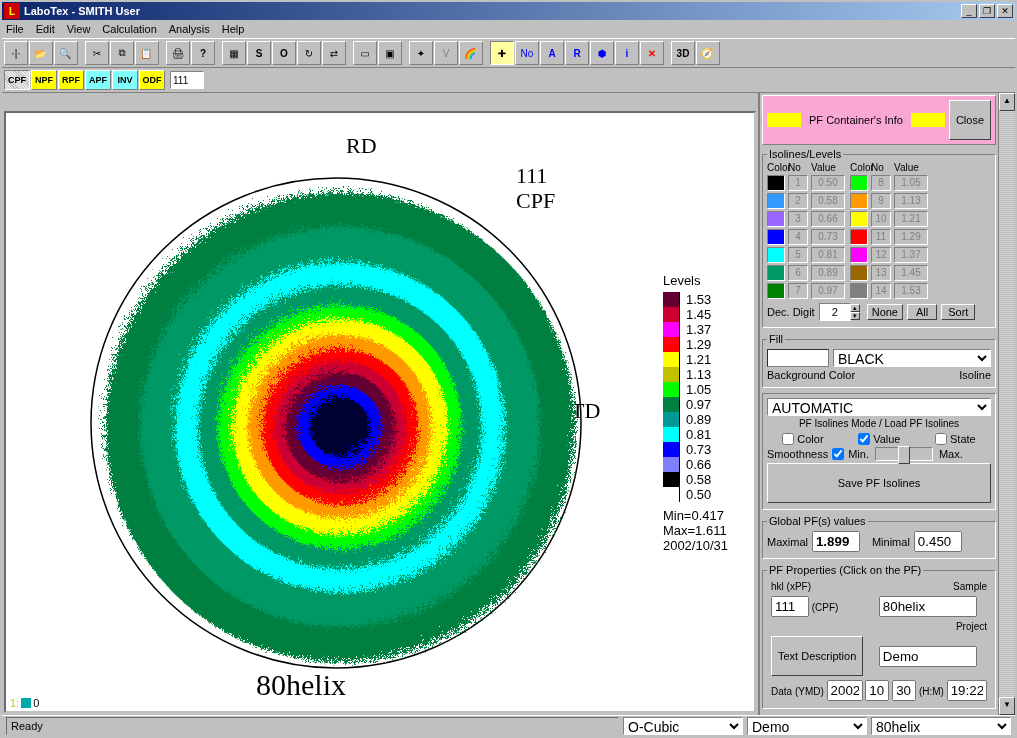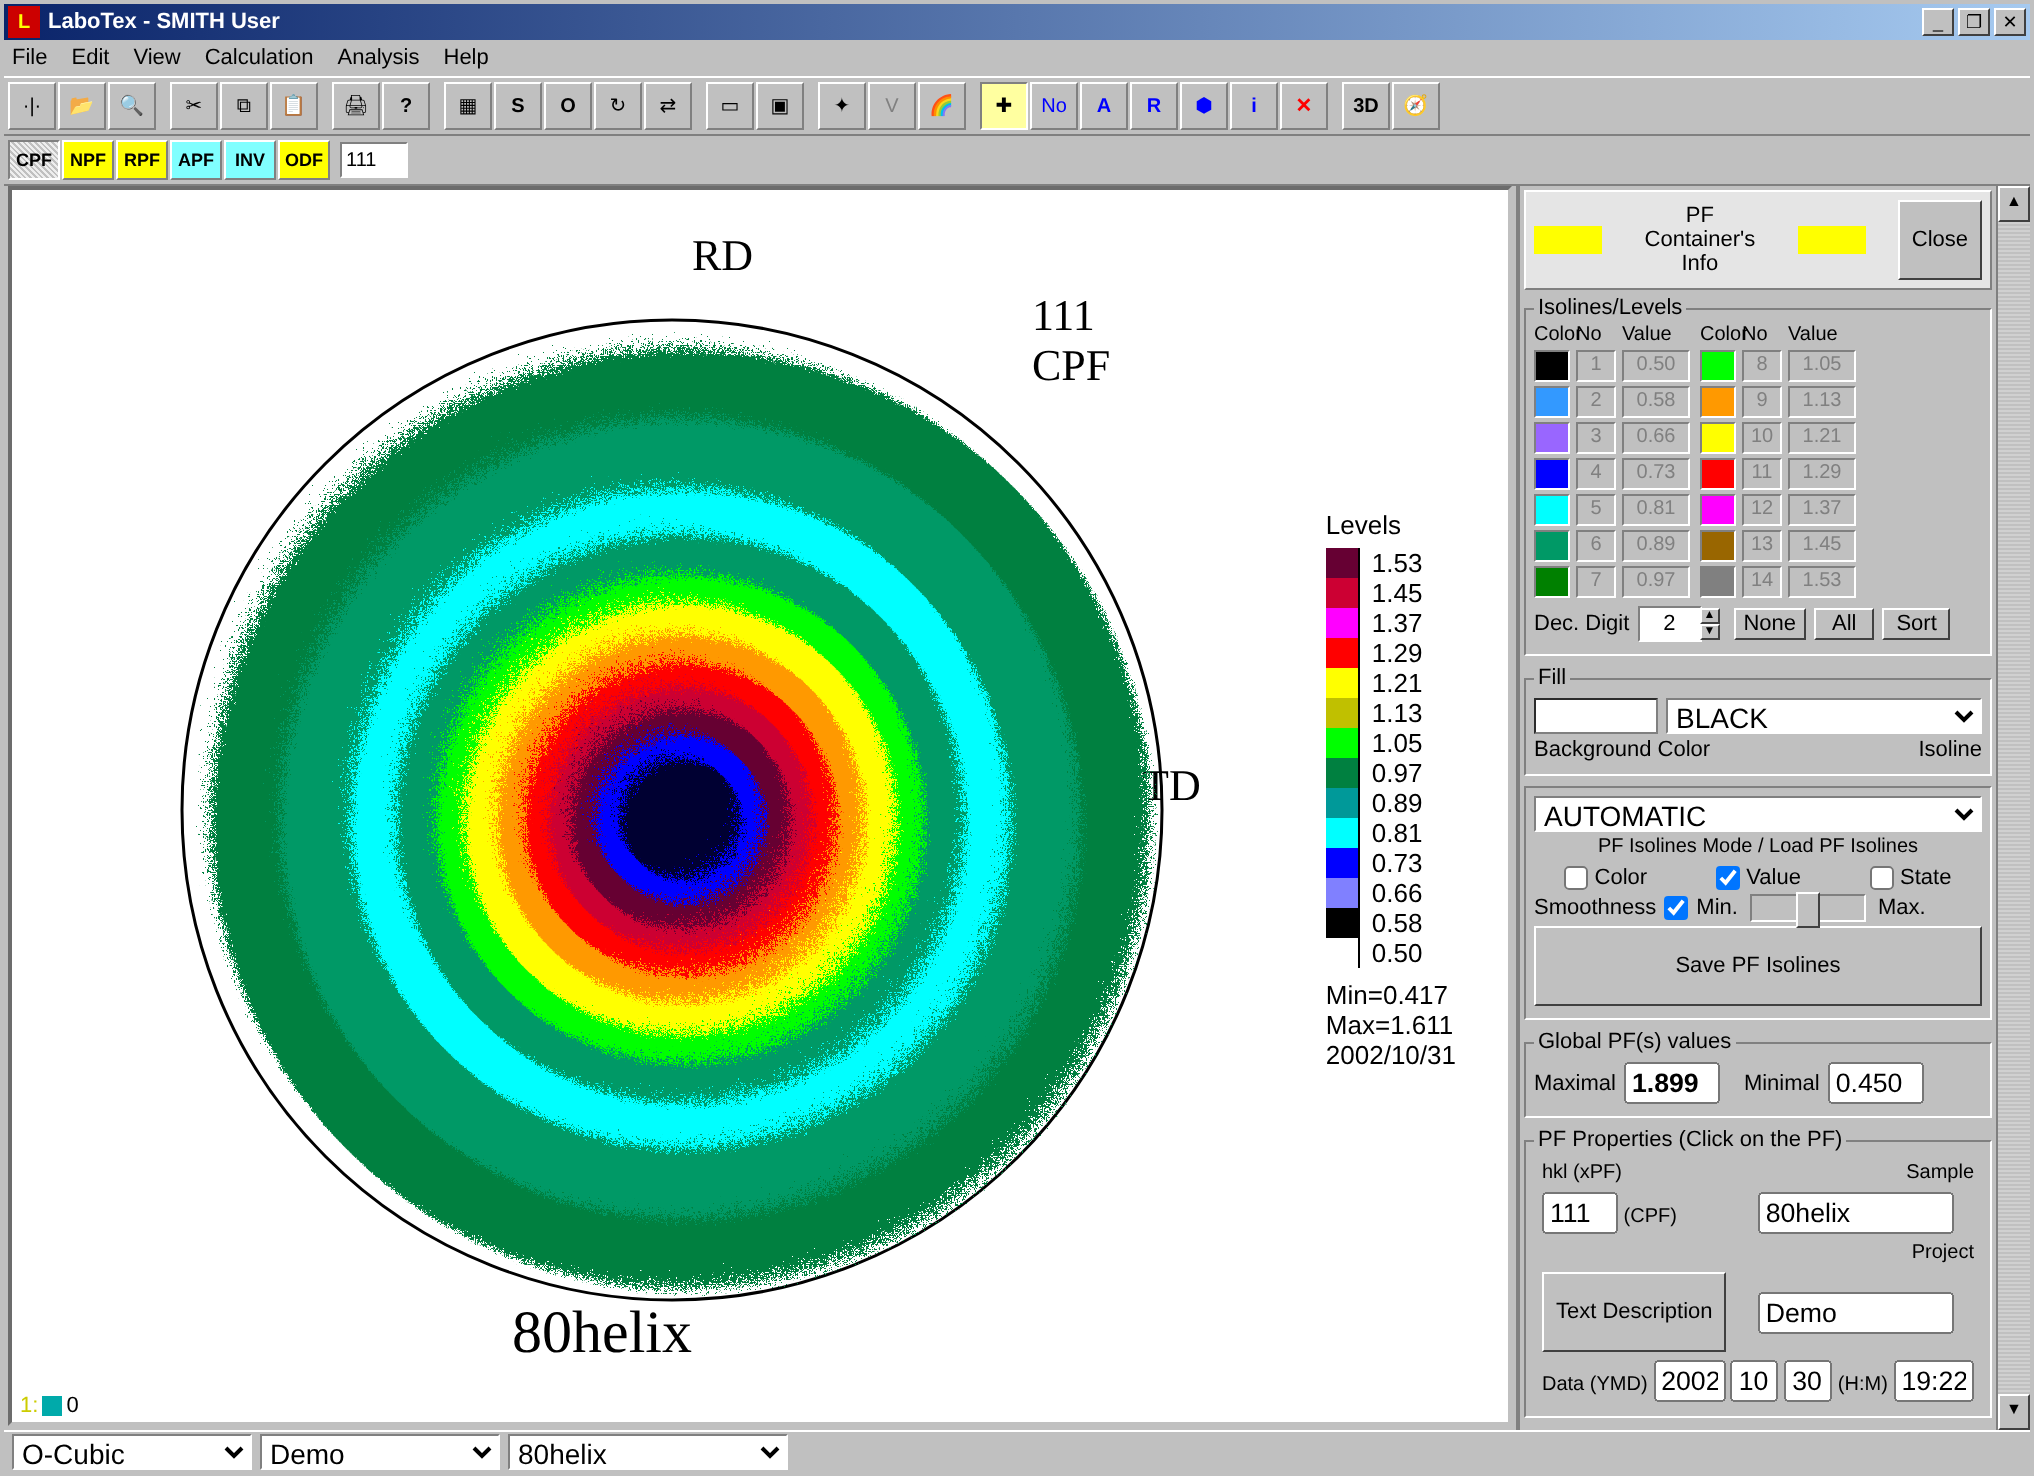--- a/index.html
+++ b/index.html
@@ -12,26 +12,26 @@
 .menubar span{cursor:default}
 .toolbar{height:26px;display:flex;align-items:center;padding:1px 2px;border-top:1px solid #fff;border-bottom:1px solid #808080}
 .tbtn{width:22px;height:22px;border:1px solid #fff;border-right-color:#808080;border-bottom-color:#808080;background:#c0c0c0;display:inline-flex;align-items:center;justify-content:center;margin-right:1px;font-size:10px;overflow:hidden}
 .tsep{width:6px;height:22px}
 .tpress{border:1px solid #808080;border-right-color:#fff;border-bottom-color:#fff}
 .modebar{height:22px;display:flex;align-items:center;padding:1px 2px}
 .mbtn{width:24px;height:18px;border:1px solid #fff;border-right-color:#808080;border-bottom-color:#808080;display:inline-flex;align-items:center;justify-content:center;font-size:9px;font-weight:bold;margin-right:1px}
 .mbtn.active{background:repeating-linear-gradient(45deg,#eee,#eee 1px,#c0c0c0 1px,#c0c0c0 2px);border:1px solid #808080;border-right-color:#fff;border-bottom-color:#fff}
 .tinput{width:28px;height:16px;border:1px solid #808080;border-right-color:#fff;border-bottom-color:#fff;background:#fff;font-size:10px;padding:0 2px;margin-left:4px}
 .content{flex:1;display:flex;min-height:0;border-top:1px solid #808080}
-.canvas-wrap{flex:1;background:#a21caf;position:relative;border:2px inset #c0c0c0;margin:0 2px 2px 2px}
+.canvas-wrap{flex:1;background:#a21caf;position:relative;border:2px inset #c0c0c0;margin:18px 2px 2px 2px}
 .canvas{position:absolute;inset:0;background:#fff}
 .cfooter{position:absolute;left:4px;bottom:2px;color:#c0c000;font-size:11px;display:flex;align-items:center;gap:2px}
 .cfooter .cyan{color:#0aa;background:#0aa}
 .side{width:234px;background:#c0c0c0;border-left:2px solid #808080;display:flex;flex-direction:column;padding:2px;gap:1px;position:relative}
-.sidebox{border:1px solid #fff;border-right-color:#808080;border-bottom-color:#808080;padding:4px;display:flex;align-items:center;gap:16px;background:#e5e5e5}
+.sidebox{border:1px solid #fff;border-right-color:#808080;border-bottom-color:#808080;padding:4px;display:flex;align-items:center;gap:4px;background:#f9a8d4}
 .ybar{background:#ff0;height:14px;flex:0 0 34px}
 .btn{background:#c0c0c0;border:1px solid #fff;border-right-color:#404040;border-bottom-color:#404040;padding:13px 6px;font-size:11px}
 fieldset{border:1px solid #808080;border-right-color:#fff;border-bottom-color:#fff;margin:2px 0;padding:2px 4px 4px 4px;position:relative}
 legend{font-size:11px;padding:0 2px;background:#c0c0c0}
 .iso-grid{display:grid;grid-template-columns:18px 20px 36px 18px 20px 36px;gap:2px 3px;font-size:10px}
 .sw{width:16px;height:14px;border:1px solid #808080;border-right-color:#fff;border-bottom-color:#fff}
 .nbox{width:18px;height:14px;border:1px solid #808080;border-right-color:#fff;border-bottom-color:#fff;background:#c0c0c0;text-align:center;line-height:14px;color:#808080}
 .vbox{width:32px;height:14px;border:1px solid #808080;border-right-color:#fff;border-bottom-color:#fff;background:#c0c0c0;text-align:center;line-height:14px;color:#808080}
 .row{display:flex;align-items:center;gap:4px;margin:2px 0}
 .sel{border:1px solid #808080;border-right-color:#fff;border-bottom-color:#fff;background:#fff;font-size:14px;height:18px}
@@ -404,17 +404,18 @@
     </div>
 
     <div class="scroll-y">
       <div class="ar">▲</div>
         <div class="tr"></div>
         <div class="ar">▼</div>
     </div>
   </div>
 
   <div class="statusbar">
+    <div class="pane" style="flex:1">Ready</div>
     <select class="sel" style="width:120px"><option>O-Cubic</option></select>
     <select class="sel" style="width:120px"><option>Demo</option></select>
     <select class="sel" style="width:140px"><option>80helix</option></select>
   </div>
 </div>
 
 </body></html>

